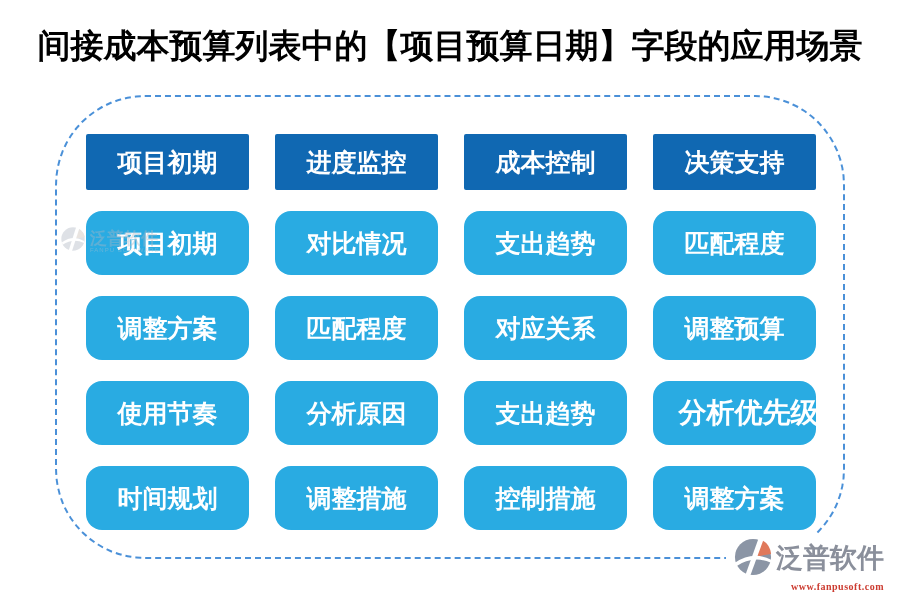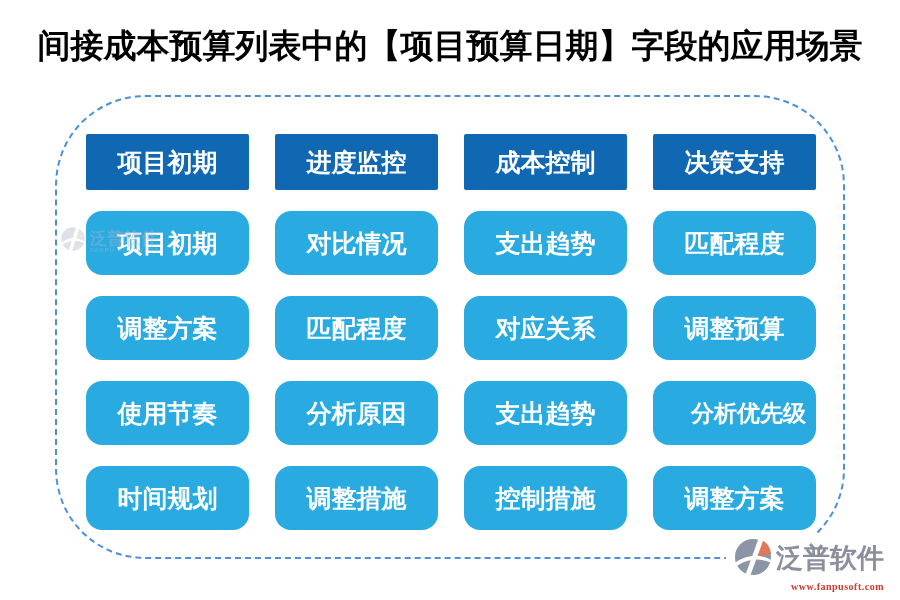--- a/index.html
+++ b/index.html
@@ -51,21 +51,21 @@
   .cell.header {
     height: 56px;
     background: #1068b2;
     border-radius: 2px;
   }
   .cell.item {
     height: 64px;
     background: #29abe2;
     border-radius: 16px;
   }
-  .cell.small-text { font-size: 23px; padding-left: 28px; }
+  .cell.small-text { font-size: 28px; padding-left: 28px; }
   .watermark {
     position: absolute;
     left: 60px; top: 226px;
     display: flex;
     align-items: center;
     opacity: 0.4;
     z-index: 6;
     pointer-events: none;
   }
   .watermark .wm-text {

